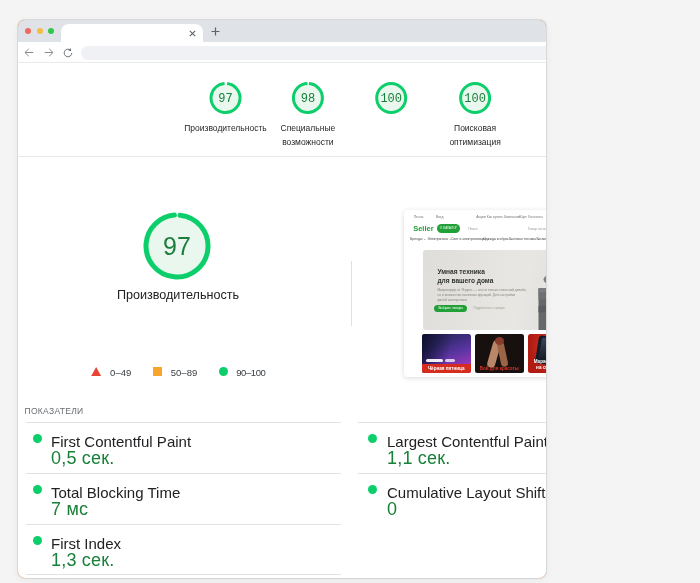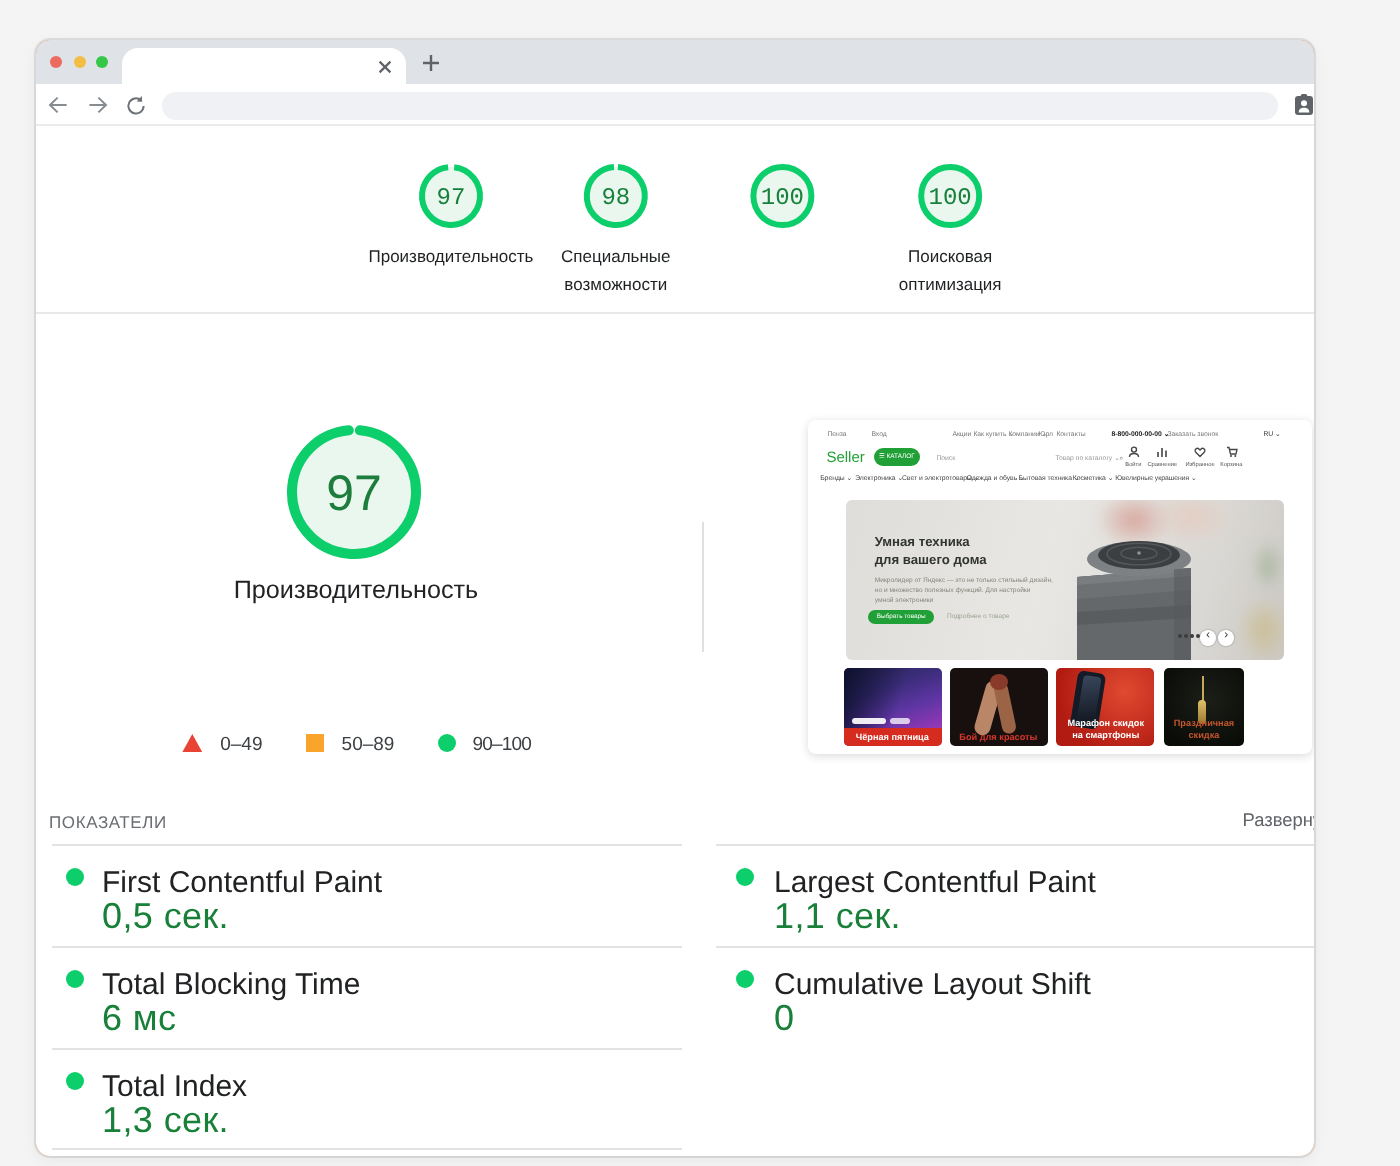--- a/index.html
+++ b/index.html
@@ -1,17 +1,17 @@
 <!DOCTYPE html>
 <html><head><meta charset="utf-8"><style>
 *{margin:0;padding:0;box-sizing:border-box}
 html,body{width:700px;height:583px}
 body{background:#f4f4f5;font-family:"Liberation Sans",sans-serif;position:relative;overflow:hidden}
 .abs{position:absolute}
-.win{position:absolute;left:18px;top:20px;width:639px;height:558px;background:#f97316;border-radius:7px;box-shadow:0 0 0 1px rgba(0,0,0,.09),0 2px 8px rgba(0,0,0,.06);overflow:hidden}
+.win{position:absolute;left:18px;top:20px;width:528px;height:558px;background:#f97316;border-radius:7px;box-shadow:0 0 0 1px rgba(0,0,0,.09),0 2px 8px rgba(0,0,0,.06);overflow:hidden}
 .tabstrip{position:absolute;left:0;top:0;width:664px;height:22px;background:#dfe2e7}
 .tl{position:absolute;top:7.5px;width:6px;height:6px;border-radius:50%}
 .tab{position:absolute;left:43px;top:4px;width:142px;height:18px;background:#fff;border-radius:8px 8px 0 0}
 .toolbar{position:absolute;left:0;top:22px;width:664px;height:21px;background:#fff;border-bottom:1px solid #ebebeb}
 .addr{position:absolute;left:63px;top:3.5px;width:558px;height:14px;border-radius:7px;background:#eff1f4}
 .content{position:absolute;left:0;top:43px;width:664px;height:515px;background:#fff}
 .gauge-label{position:absolute;width:120px;text-align:center;font-size:8.5px;line-height:13.7px;color:#1f2123}
 .hr{position:absolute;height:1px;background:#e8e8e8}
 .vr{position:absolute;width:1px;background:#e0e0e0}
 .para{position:absolute;left:0;width:320px;text-align:center;font-size:8.4px;line-height:14.7px;color:#5f6368}
@@ -116,21 +116,21 @@
           <span style="left:32px">Вход</span>
         <span style="left:72.5px">Акции</span>
           <span style="left:83px">Как купить ⌄</span>
           <span style="left:100.5px">Компании ⌄</span>
           <span style="left:115.6px">Юрл</span>
           <span style="left:124.5px">Контакты</span>
         <span style="left:152px;color:#222;font-weight:bold">8-800-000-00-00 ⌄</span>
           <span style="left:180px">Заказать звонок</span>
         <span style="left:228px;color:#333">RU ⌄</span>
       </div>
-      <div class="abs" style="left:9.5px;top:13.5px;font-size:7.5px;font-weight:normal;color:#21a038">Seller</div>
+      <div class="abs" style="left:9.5px;top:13.5px;font-size:7.5px;font-weight:bold;color:#21a038">Seller</div>
       <div class="abs" style="left:33px;top:13.5px;width:23.5px;height:9.5px;border-radius:5px;background:#21a038;color:#fff;font-size:3.2px;text-align:center;line-height:9.5px">☰ КАТАЛОГ</div>
       <div class="trow" style="top:16.5px;color:#9a9a9a">
           <span style="left:64.5px">Поиск</span>
           <span style="left:124px">Товар по каталогу ⌄</span>
           <span style="left:156px;color:#555">⌕</span>
         </div>
       <div class="ticons">
         <div style="left:163px"><svg width="6" height="6" viewBox="0 0 12 12">
               <circle cx="6" cy="3.6" r="2.5" fill="none" stroke="#444" stroke-width="1.4"></circle>
               <path d="M1.5 11 Q1.5 7.5 6 7.5 Q10.5 7.5 10.5 11" fill="none" stroke="#444" stroke-width="1.4"></path>
@@ -217,21 +217,21 @@
     <div class="hr" style="left:8px;top:461.4px;width:315px;background:#e3e3e3"></div>
     <div class="hr" style="left:8px;top:511.3px;width:315px;background:#e3e3e3"></div>
     <div class="mdot" style="left:15px;top:371px"></div>
     <div class="abs mlabel" style="left:33px;top:370px">First Contentful Paint</div>
     <div class="abs mval" style="left:33px;top:385px">0,5 сек.</div>
     <div class="mdot" style="left:349.5px;top:371px"></div>
     <div class="abs mlabel" style="left:369px;top:370px">Largest Contentful Paint</div>
     <div class="abs mval" style="left:369px;top:385px">1,1 сек.</div>
     <div class="mdot" style="left:15px;top:422.2px"></div>
     <div class="abs mlabel" style="left:33px;top:421.2px">Total Blocking Time</div>
-    <div class="abs mval" style="left:33px;top:436.2px">6 мс</div>
+    <div class="abs mval" style="left:33px;top:436.2px">7 мс</div>
     <div class="mdot" style="left:349.5px;top:422.2px"></div>
     <div class="abs mlabel" style="left:369px;top:421.2px">Cumulative Layout Shift</div>
     <div class="abs mval" style="left:369px;top:436.2px">0</div>
     <div class="mdot" style="left:15px;top:473.4px"></div>
-    <div class="abs mlabel" style="left:33px;top:472.4px">Total Index</div>
+    <div class="abs mlabel" style="left:33px;top:472.4px">First Index</div>
     <div class="abs mval" style="left:33px;top:487.4px">1,3 сек.</div>
   </div>
 </div>
 
 </body></html>

